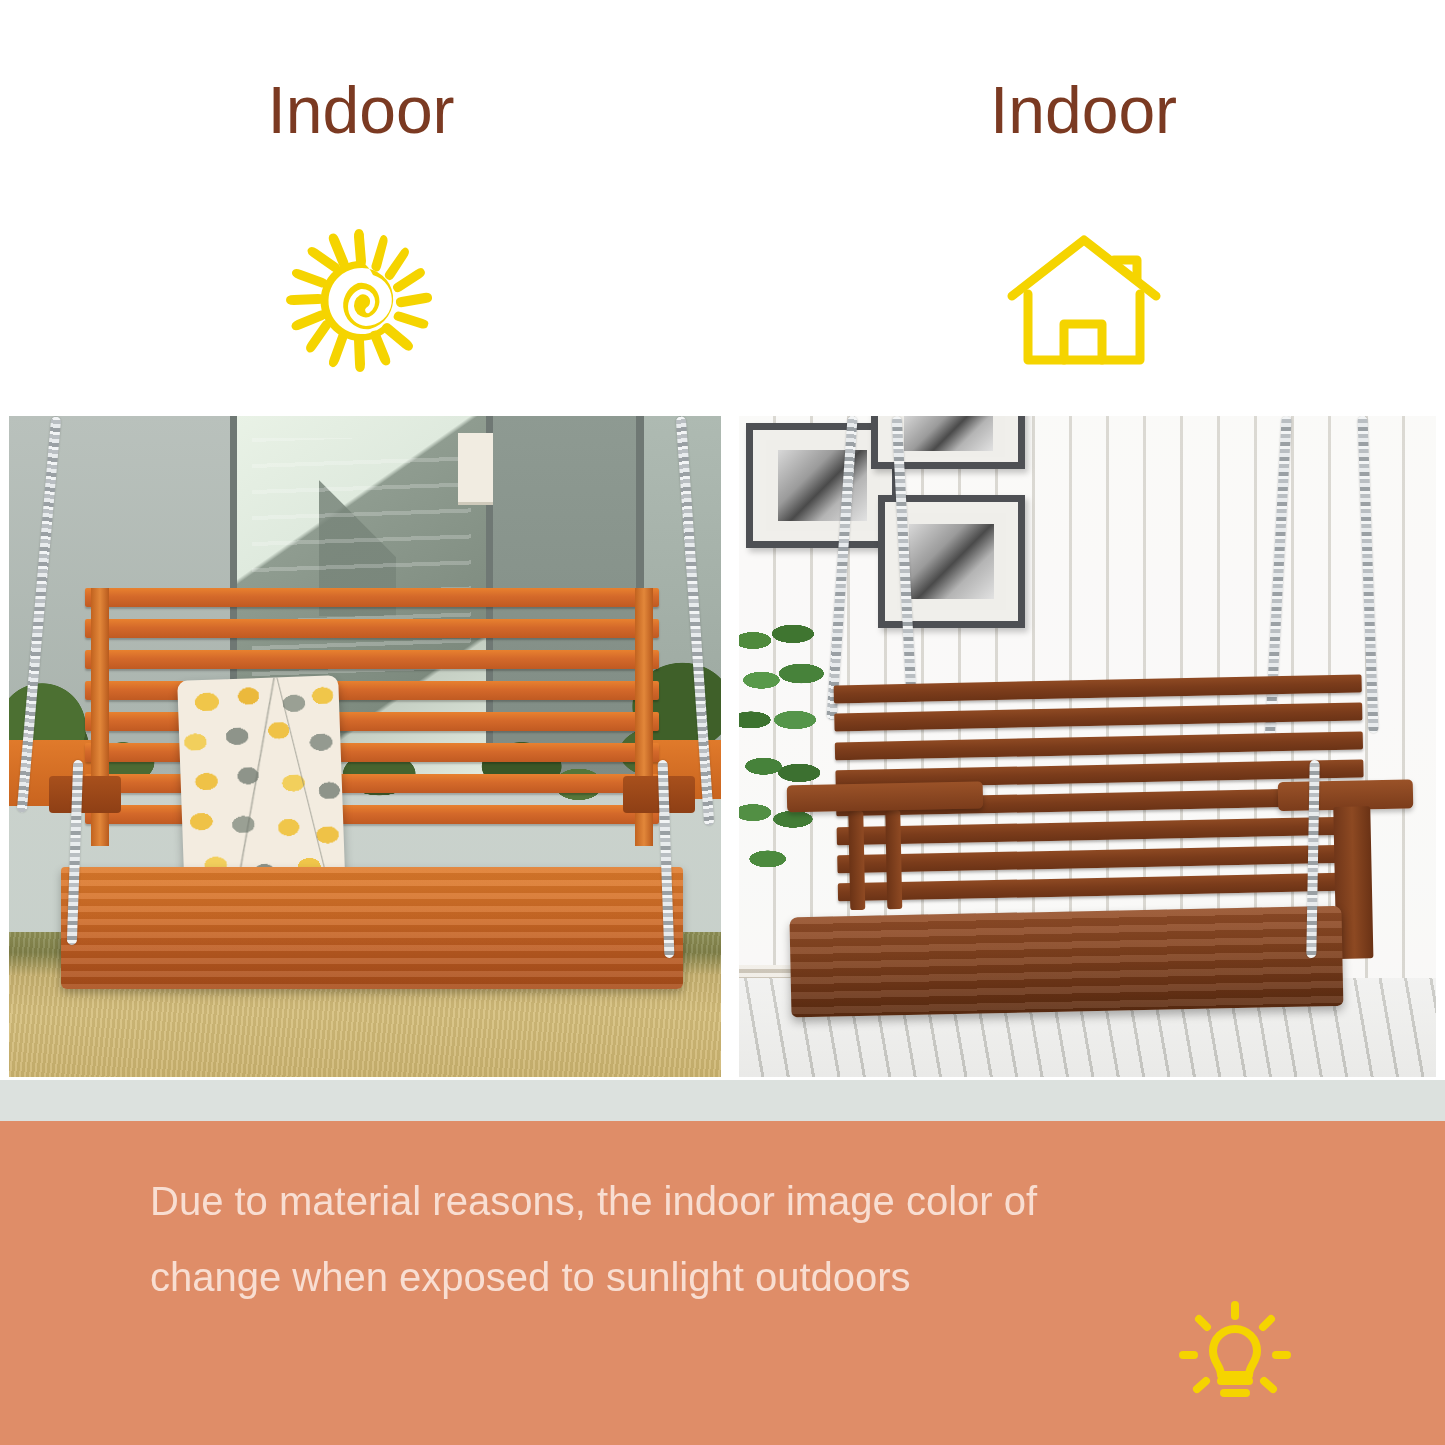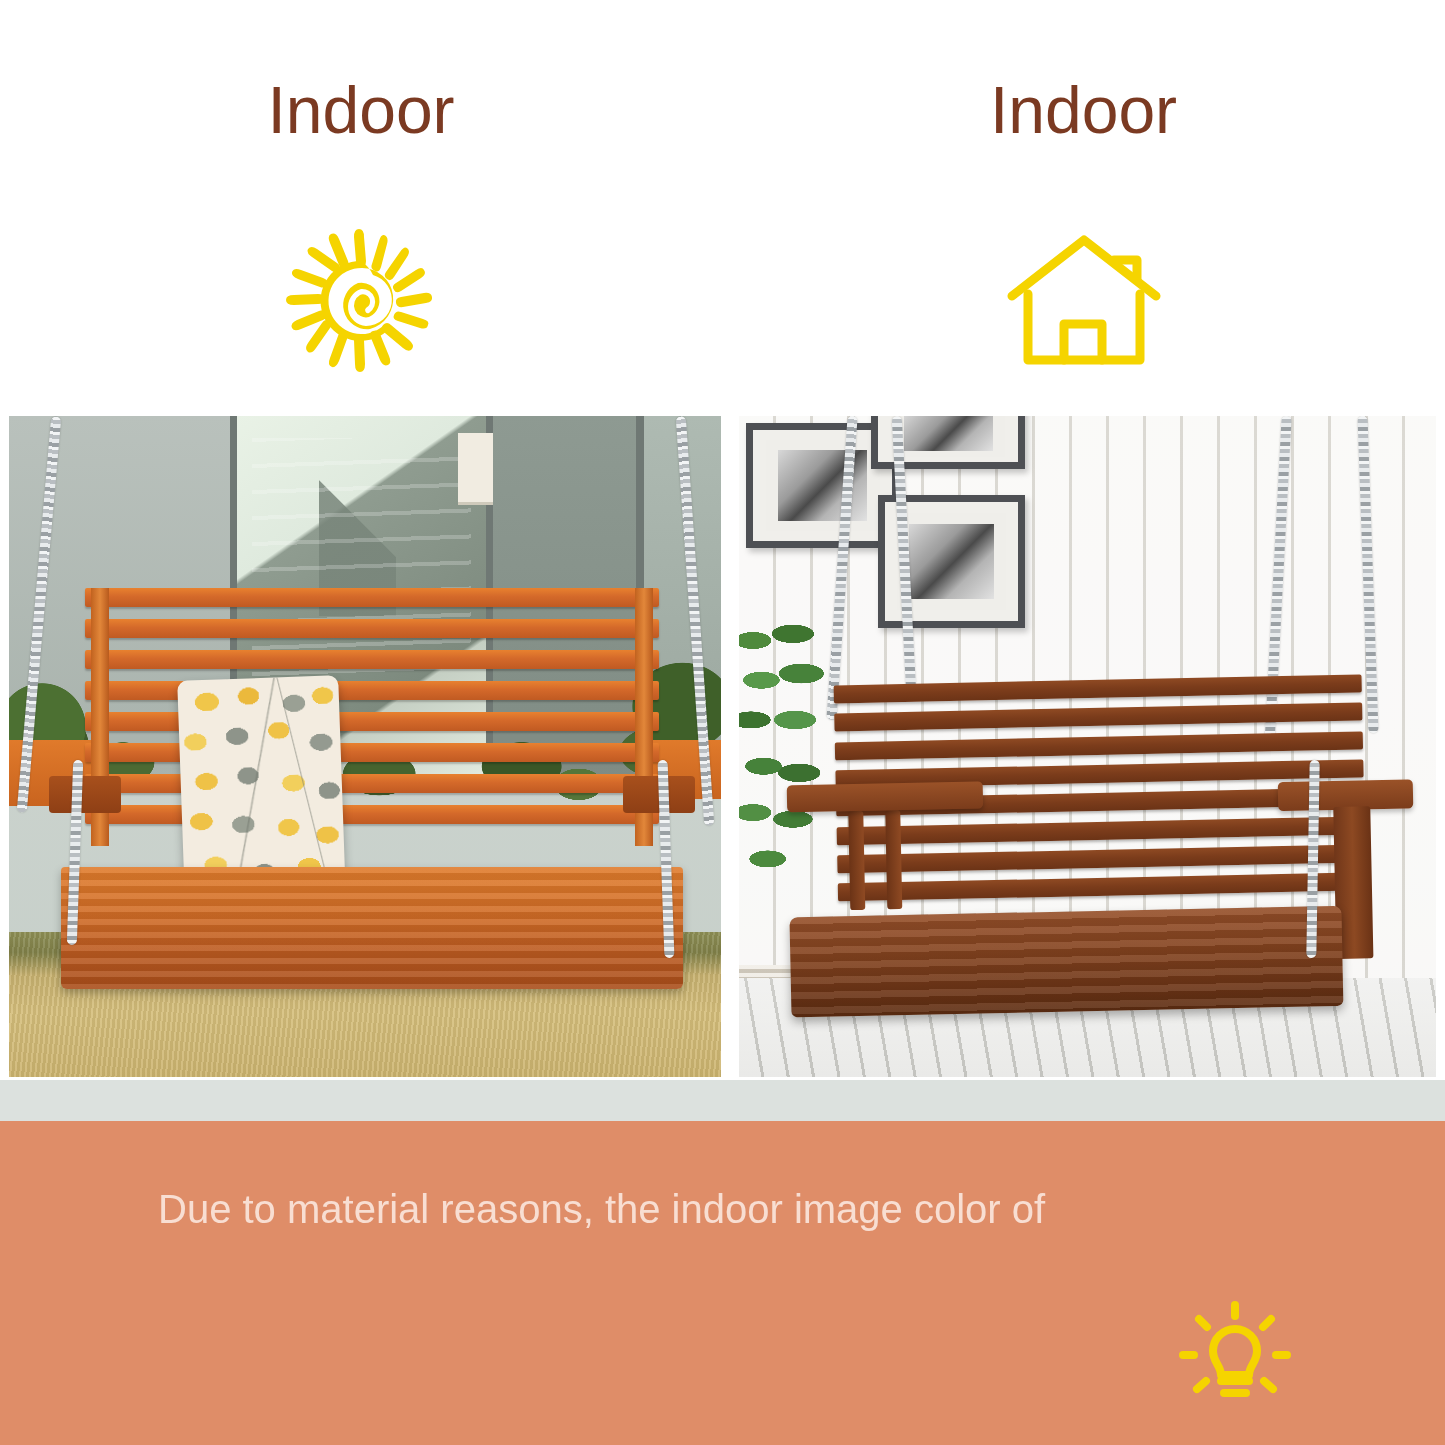--- a/index.html
+++ b/index.html
@@ -268,21 +268,21 @@
   
   .banner {
     position:absolute; top:1121px; left:0; width:1445px; height:324px;
     background:#df8d68;
   }
   .banner-text {
     position:absolute; left:150px; top:42px; width:1090px;
     font-size:40px; line-height:76px;
     color:#f8ded2; font-weight:400;
   }
-  .banner-text p { margin:8px; }
+  .banner-text p { margin:0; }
   .bulb-wrap { position:absolute; right:150px; bottom:36px; width:120px; height:110px; }
 
   svg { display:block; }
 </style>
 </head>
 <body>
 
 <div class="headings">
   <div class="heading" id="h-outdoor">Indoor</div>
   <div class="heading" id="h-indoor">Indoor</div>
@@ -435,20 +435,21 @@
 
     <div class="chain" id="in-chain-5"></div>
   </div>
 </div>
 
 <div class="divider"></div>
 
 <div class="banner">
   <div class="banner-text">
     <p>Due to material reasons, the indoor image color of</p>
+    <p>change when exposed to sunlight outdoors</p>
   </div>
   <div class="bulb-wrap">
     <svg width="120" height="110" viewBox="0 0 120 110">
       <g fill="none" stroke="#f5d400" stroke-width="8" stroke-linecap="round" stroke-linejoin="round">
         <path d="M60 36 m-22 16 a22 22 0 1 1 44 0 c0 11 -8 15 -8 24 l-28 0 c0 -9 -8 -13 -8 -24 z"></path>
         <path d="M46 82 l28 0"></path>
         <path d="M49 94 l22 0"></path>
         <path d="M60 6 L60 17"></path>
         <path d="M24 20 L32 28"></path>
         <path d="M96 20 L88 28"></path>

